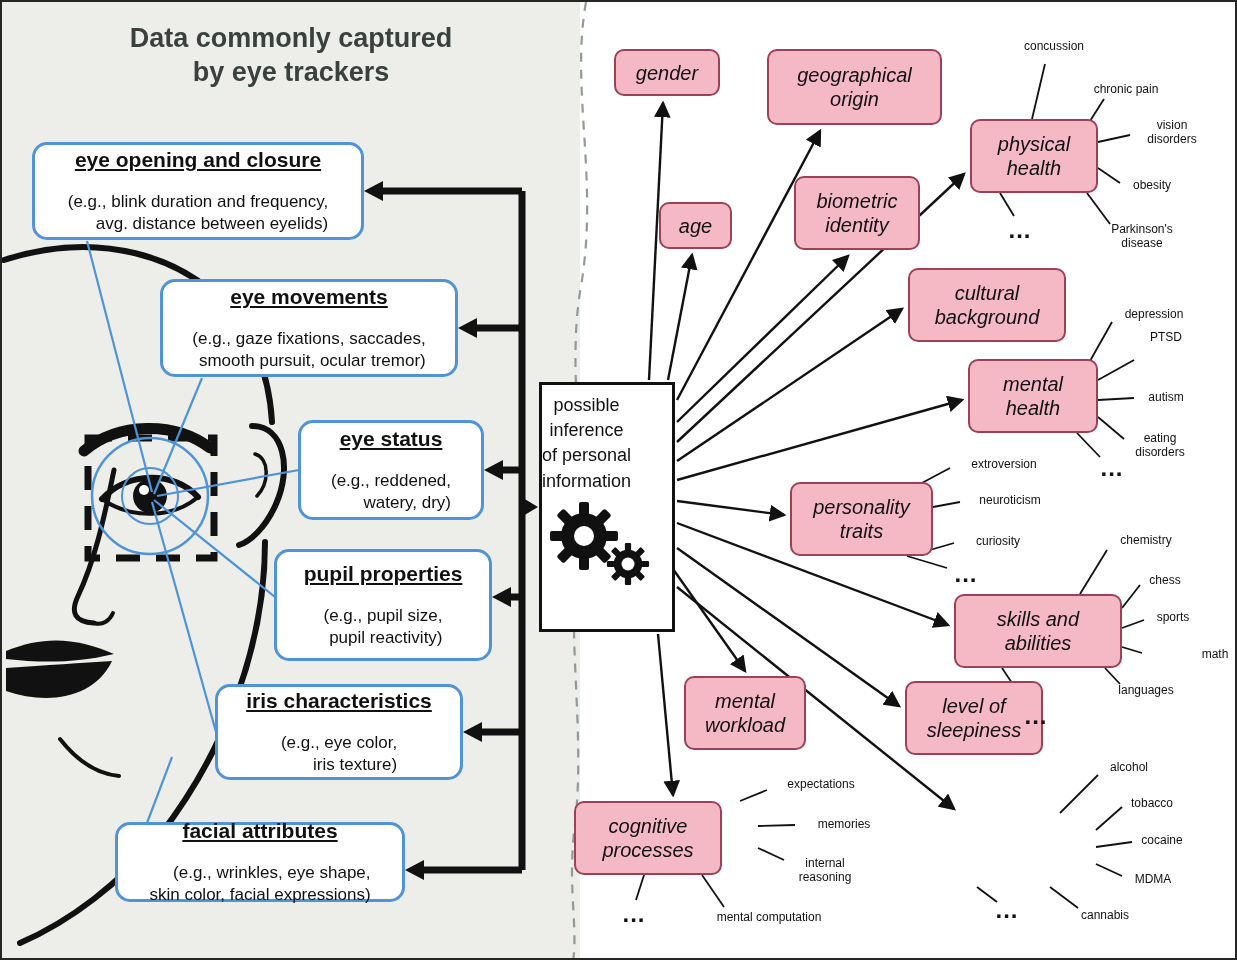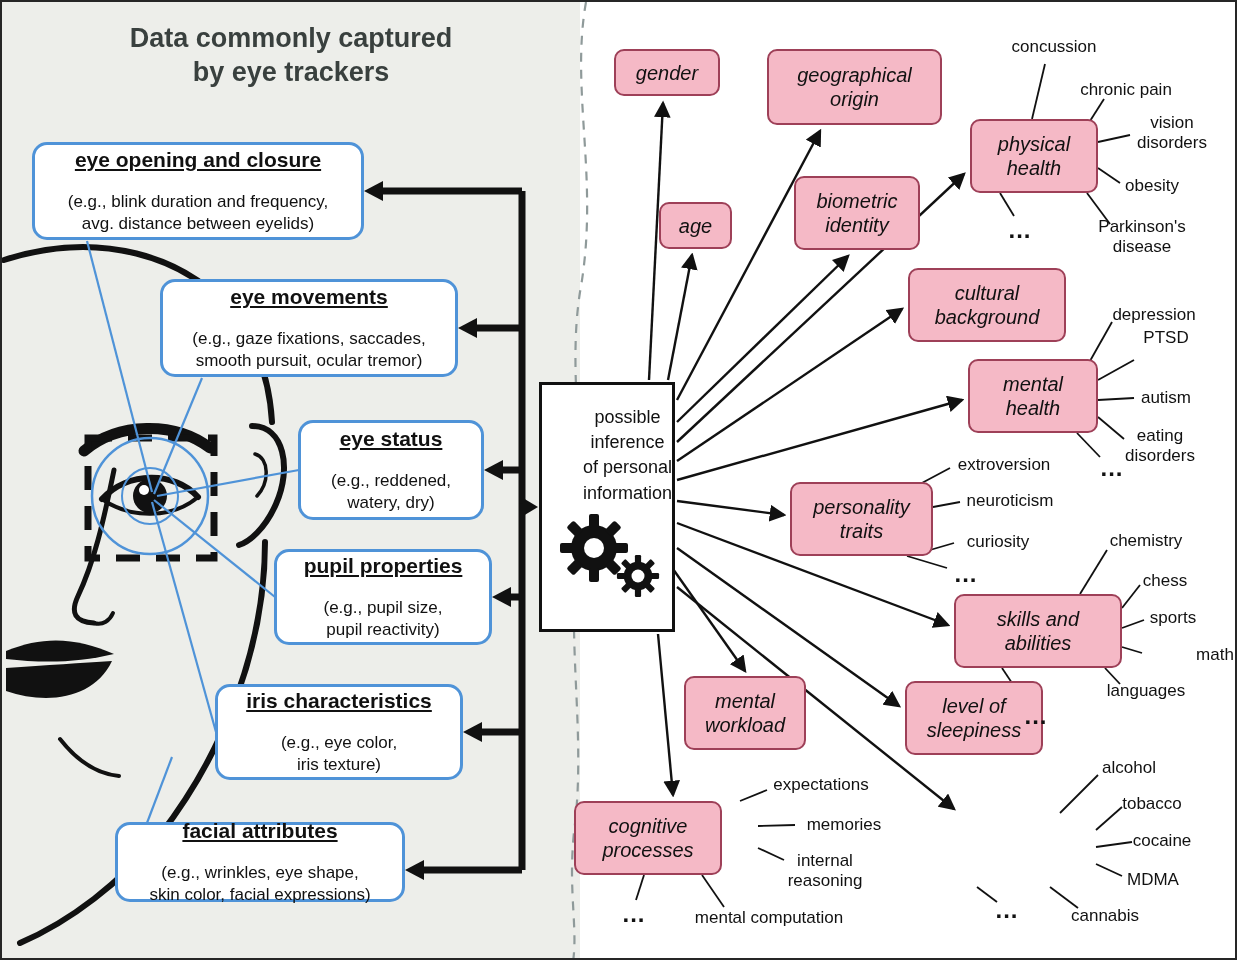--- a/index.html
+++ b/index.html
@@ -12,35 +12,35 @@
   .title{
     position:absolute;left:58px;top:20px;width:462px;text-align:center;
     font-size:27px;font-weight:bold;color:#39403e;line-height:1.25;white-space:pre-line;z-index:3;
   }
   .data-box{
     position:absolute;background:#fff;border:3.5px solid #4f93d8;border-radius:15px;
     display:flex;flex-direction:column;justify-content:center;align-items:center;
     text-align:center;padding:6px 20px;box-sizing:border-box;z-index:3;
   }
   .data-box .hd{font-weight:bold;text-decoration:underline;font-size:21px;line-height:1.1;}
-  .data-box .ds{font-size:17px;line-height:1.25;white-space:pre-line;margin-top:20px;}
+  .data-box .ds{font-size:17px;line-height:1.25;white-space:pre-line;margin-top:20px;text-align:right;}
   .hub{
     position:absolute;left:537px;top:380px;width:136px;height:250px;background:#fff;
     border:3.5px solid #111;box-sizing:border-box;z-index:3;
-    display:flex;flex-direction:column;align-items:flex-end;padding-top:20px;
+    display:flex;flex-direction:column;align-items:flex-start;padding-top:8px;
   }
   .hub .txt{font-size:18px;text-align:center;line-height:1.4;white-space:pre-line;}
   .hub .gears{margin-top:4px;}
   .pink{
     position:absolute;background:#f5b9c6;border:2.5px solid #9e4058;border-radius:10px;
     display:flex;align-items:center;justify-content:center;text-align:center;
     font-size:20px;line-height:1.2;white-space:pre-line;box-sizing:border-box;z-index:3;padding:4px;font-style:italic;
   }
   .sat{
-    position:absolute;font-size:17px;text-align:center;line-height:1.15;
+    position:absolute;font-size:12px;text-align:center;line-height:1.15;
     white-space:pre-line;z-index:3;transform:translate(-50%,-50%);
   }
   .dots{font-size:24px;font-weight:bold;letter-spacing:1px;}
   svg.overlay{position:absolute;left:0;top:0;z-index:2;}
 </style>
 </head>
 <body>
 
 <div class="canvas">
   <div class="left-bg"></div>
@@ -174,21 +174,21 @@
   <div class="data-box" style="left:158px;top:277px;width:298px;height:98px">
     <div class="hd">eye movements</div>
     <div class="ds">(e.g., gaze fixations, saccades,
 smooth pursuit, ocular tremor)</div>
   </div>
   <div class="data-box" style="left:296px;top:418px;width:186px;height:100px">
     <div class="hd">eye status</div>
     <div class="ds">(e.g., reddened,
 watery, dry)</div>
   </div>
-  <div class="data-box" style="left:272px;top:547px;width:218px;height:96px">
+  <div class="data-box" style="left:272px;top:547px;width:218px;height:112px">
     <div class="hd">pupil properties</div>
     <div class="ds">(e.g., pupil size,
 pupil reactivity)</div>
   </div>
   <div class="data-box" style="left:213px;top:682px;width:248px;height:96px">
     <div class="hd">iris characteristics</div>
     <div class="ds">(e.g., eye color,
 iris texture)</div>
   </div>
   <div class="data-box" style="left:113px;top:820px;width:290px;height:80px">

